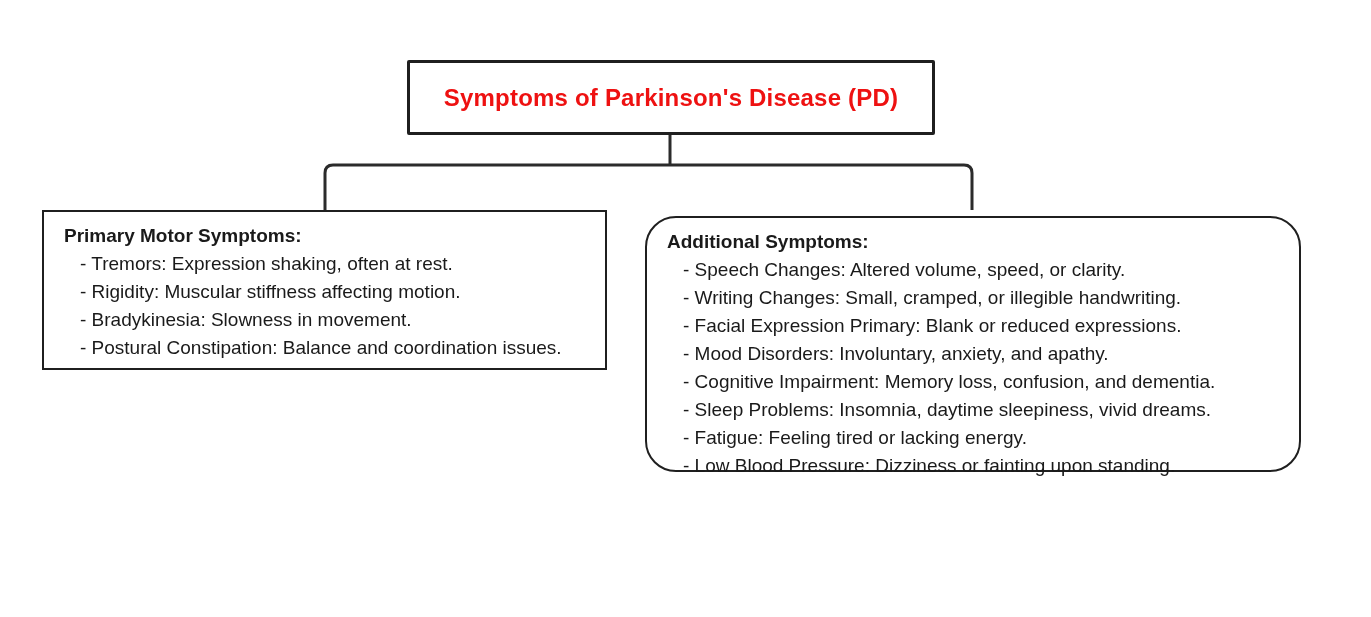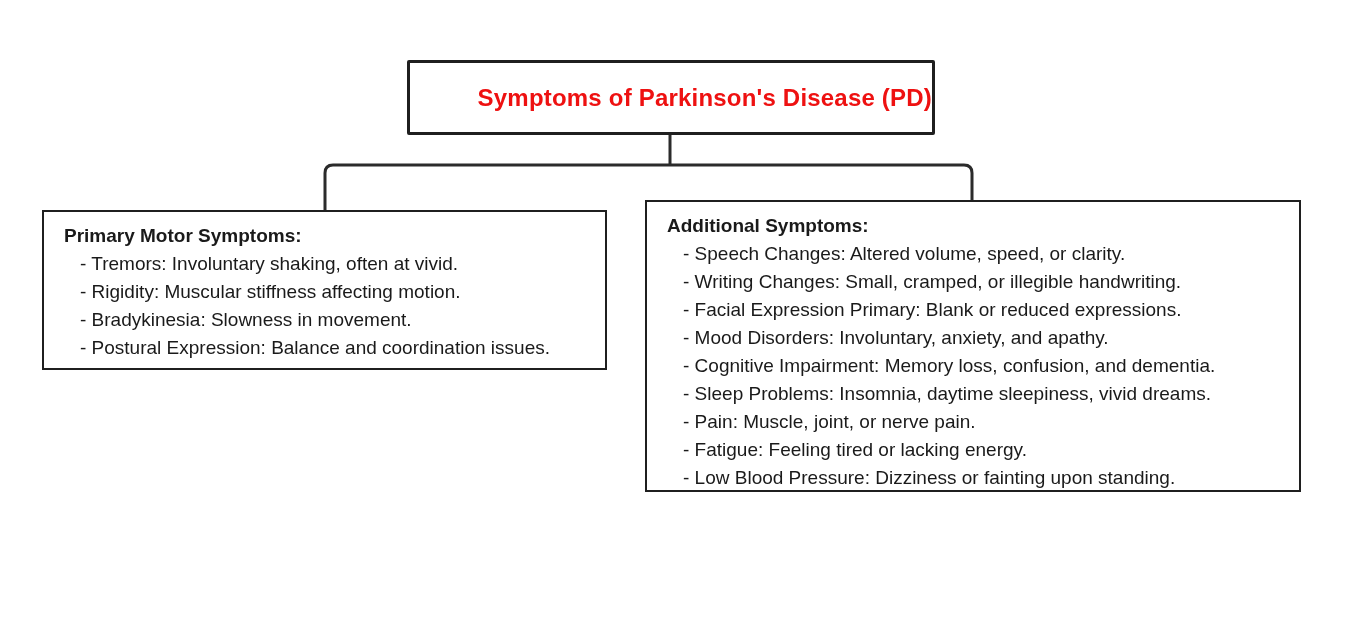--- a/index.html
+++ b/index.html
@@ -31,41 +31,42 @@
   }
   .root-node {
     left: 407px;
     top: 60px;
     width: 528px;
     height: 75px;
     border-width: 3px;
     border-radius: 2px;
     display: flex;
     align-items: center;
-    justify-content: flex-end;
+    justify-content: center;
   }
   .root-title {
     font-size: 24px;
     font-weight: bold;
     letter-spacing: 0.2px;
   }
   .symptom-box {
     padding: 10px 18px 12px 20px;
   }
   .box-left {
     left: 42px;
     top: 210px;
     width: 565px;
     height: 160px;
   }
   .box-right {
     left: 645px;
-    top: 200px;
+    top: 216px;
     width: 656px;
-    height: 292px;
+    height: 256px;
+    border-radius: 31px;
   }
   .box-heading {
     font-size: 19px;
     font-weight: bold;
     color: #1a1a1a;
     line-height: 28px;
   }
   .item {
     font-size: 19px;
     color: #1a1a1a;
@@ -83,32 +84,31 @@
     <path d="M670 135 L670 166" fill="none" stroke="#2b2b2b" stroke-width="3" style="stroke: rgb(43, 43, 43);"></path>
     <path d="M325 210 L325 173 Q325 165 333 165 L964 165 Q972 165 972 173 L972 210" fill="none" stroke="#2b2b2b" stroke-width="3" style="stroke: rgb(43, 43, 43);"></path>
   </svg>
 
   <div class="node root-node" style="border-color: rgb(31, 31, 31);">
     <span class="root-title" style="color: rgb(238, 17, 17);">Symptoms of Parkinson's Disease (PD)</span>
   </div>
 
   <div class="node symptom-box box-left" style="border-color: rgb(31, 31, 31);">
     <div class="box-heading">Primary Motor Symptoms:</div>
-    <div class="item">- Tremors: Involuntary shaking, often at vivid.</div>
+    <div class="item">- Tremors: Expression shaking, often at rest.</div>
     <div class="item">- Rigidity: Muscular stiffness affecting motion.</div>
     <div class="item">- Bradykinesia: Slowness in movement.</div>
-    <div class="item">- Postural Expression: Balance and coordination issues.</div>
+    <div class="item">- Postural Constipation: Balance and coordination issues.</div>
   </div>
 
   <div class="node symptom-box box-right" style="border-color: rgb(31, 31, 31);">
     <div class="box-heading">Additional Symptoms:</div>
     <div class="item">- Speech Changes: Altered volume, speed, or clarity.</div>
     <div class="item">- Writing Changes: Small, cramped, or illegible handwriting.</div>
     <div class="item">- Facial Expression Primary: Blank or reduced expressions.</div>
     <div class="item">- Mood Disorders: Involuntary, anxiety, and apathy.</div>
     <div class="item">- Cognitive Impairment: Memory loss, confusion, and dementia.</div>
     <div class="item">- Sleep Problems: Insomnia, daytime sleepiness, vivid dreams.</div>
-    <div class="item">- Pain: Muscle, joint, or nerve pain.</div>
     <div class="item">- Fatigue: Feeling tired or lacking energy.</div>
     <div class="item">- Low Blood Pressure: Dizziness or fainting upon standing.</div>
   </div>
 
 </div>
 
 </body></html>

